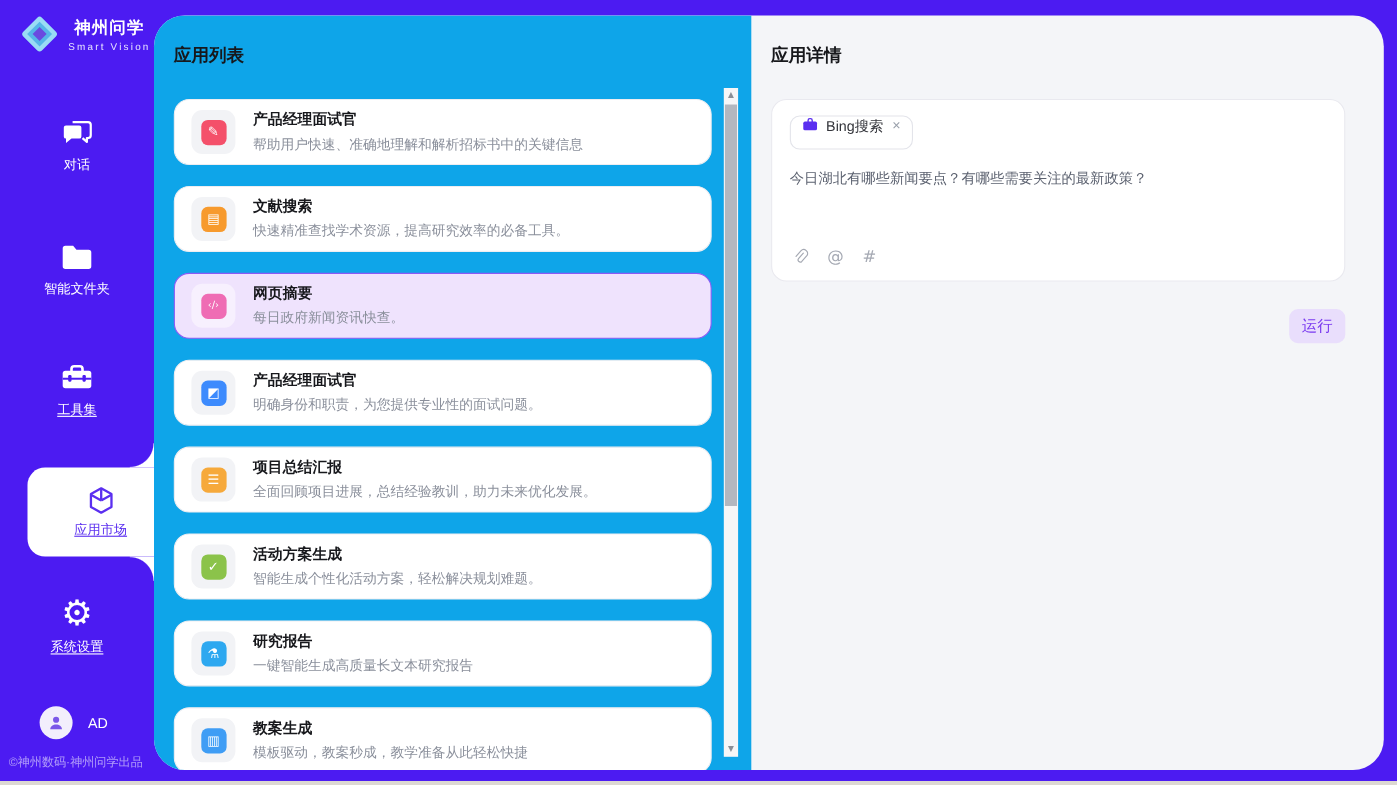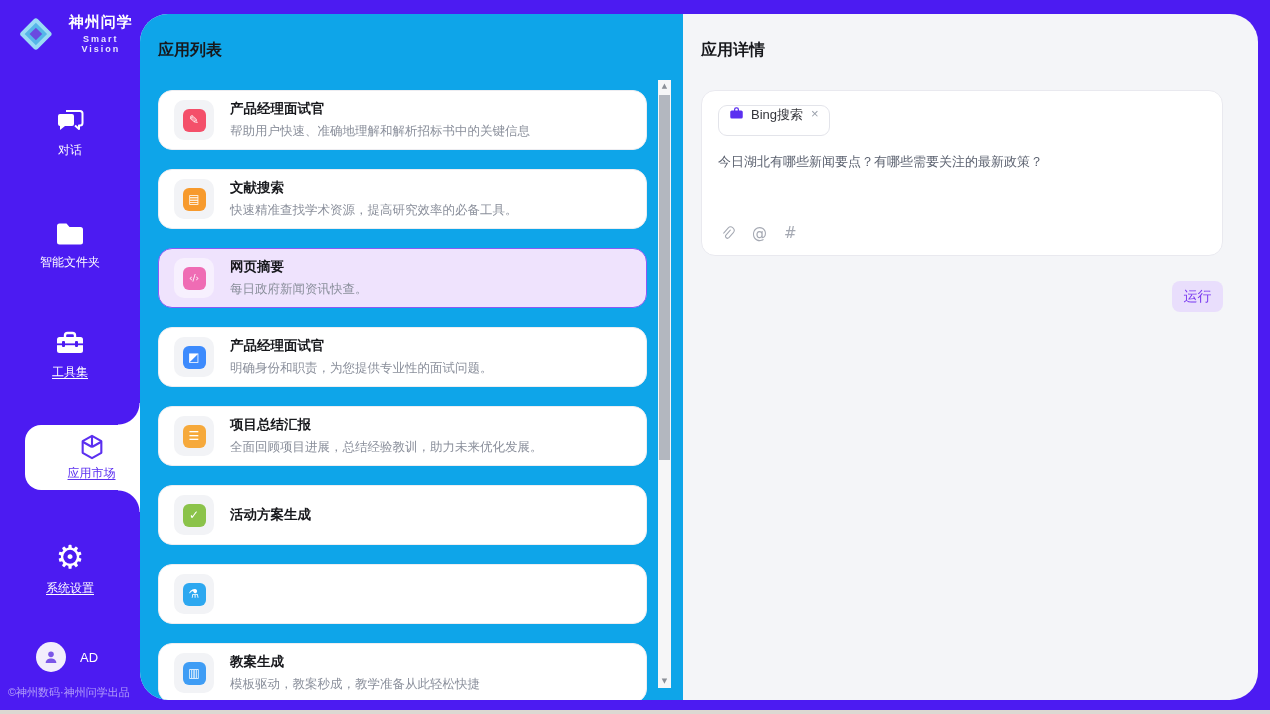--- a/index.html
+++ b/index.html
@@ -12,28 +12,28 @@
   }
   *{margin:0;padding:0;box-sizing:border-box;}
   html,body{width:1270px;height:714px;overflow:hidden;font-family:"Liberation Sans","DejaVu Sans",sans-serif;}
   body{background:#dcd8d2;position:relative;}
   .frame{position:absolute;top:0;left:0;right:0;height:710px;background:var(--purple);}
 
   
   .sidebar{position:absolute;top:0;left:0;width:140px;height:710px;}
   .logo{position:absolute;top:13px;left:18px;display:flex;align-items:center;gap:8px;text-align:center;}
   .logo-text .cn{color:#fff;font-size:15px;font-weight:bold;letter-spacing:1px;}
-  .logo-text .en{color:#e8e4ff;font-size:9px;letter-spacing:2px;margin-top:2px;font-weight:bold;}
+  .logo-text .en{color:#e8e4ff;font-size:9px;letter-spacing:2px;margin-top:2px;}
   .nav-item{position:absolute;left:0;width:140px;display:flex;flex-direction:column;align-items:center;gap:8px;cursor:pointer;}
   .nav-item .lbl{color:#fff;font-size:12px;}
   .u{text-decoration:underline;text-underline-offset:2px;}
   .glyph-gear{color:#fff;font-size:32px;line-height:30px;font-family:"DejaVu Sans",sans-serif;}
 
   
-  .bulge{position:absolute;top:425px;left:25px;width:115px;height:65px;background:#fff;border-radius:16px 0 0 16px;display:flex;flex-direction:column;align-items:center;justify-content:center;gap:4px;cursor:pointer;padding-left:18px;}
+  .bulge{position:absolute;top:425px;left:25px;width:115px;height:81px;background:#fff;border-radius:16px 0 0 16px;display:flex;flex-direction:column;align-items:center;justify-content:center;gap:4px;cursor:pointer;padding-left:18px;}
   .bulge::before{content:"";position:absolute;right:0;top:-22px;width:22px;height:22px;background:radial-gradient(circle at 0 0,var(--purple) 21px,#fff 22px);}
   .bulge::after{content:"";position:absolute;right:0;bottom:-22px;width:22px;height:22px;background:radial-gradient(circle at 0 100%,var(--purple) 21px,#fff 22px);}
   .bulge .lbl{color:var(--accent);font-size:12px;}
 
   .user-row{position:absolute;left:36px;bottom:38px;display:flex;align-items:center;gap:14px;}
   .avatar{width:30px;height:30px;border-radius:50%;background:#f2eefc;display:flex;align-items:center;justify-content:center;}
   .user-name{color:#fff;font-size:13px;}
   .side-footer{position:absolute;left:8px;bottom:10px;width:132px;color:rgba(255,255,255,.55);font-size:11px;white-space:nowrap;}
 
   
@@ -202,27 +202,32 @@
             <div class="app-desc">全面回顾项目进展，总结经验教训，助力未来优化发展。</div>
           </span>
         </div>
 
         <div class="app-card">
           <span class="icon-box">
               <span class="icon-inner ic5">✓</span>
             </span>
           <span>
             <div class="app-name">活动方案生成</div>
+            <div class="app-desc">智能生成个性化活动方案，轻松解决规划难题。</div>
           </span>
         </div>
 
         <div class="app-card">
           <span class="icon-box">
               <span class="icon-inner ic6">⚗</span>
             </span>
+          <span>
+            <div class="app-name">研究报告</div>
+            <div class="app-desc">一键智能生成高质量长文本研究报告</div>
+          </span>
         </div>
 
         <div class="app-card">
           <span class="icon-box">
               <span class="icon-inner ic7">▥</span>
             </span>
           <span>
             <div class="app-name">教案生成</div>
             <div class="app-desc">模板驱动，教案秒成，教学准备从此轻松快捷</div>
           </span>

